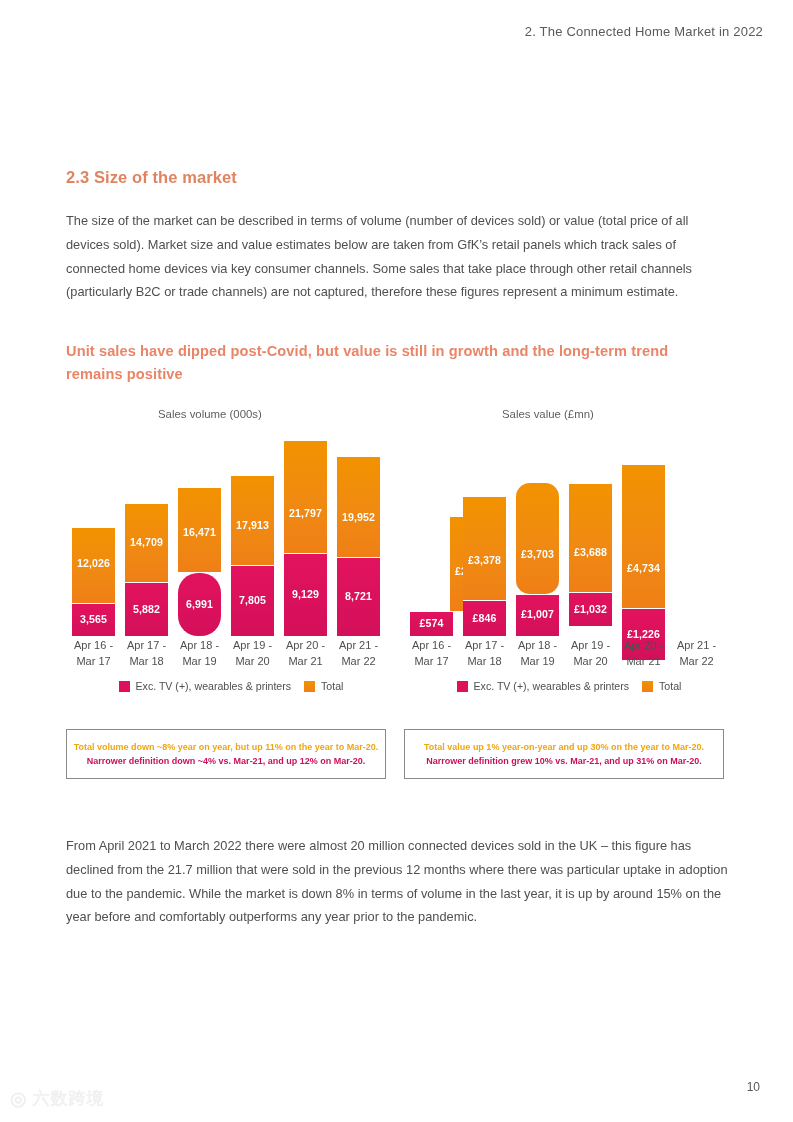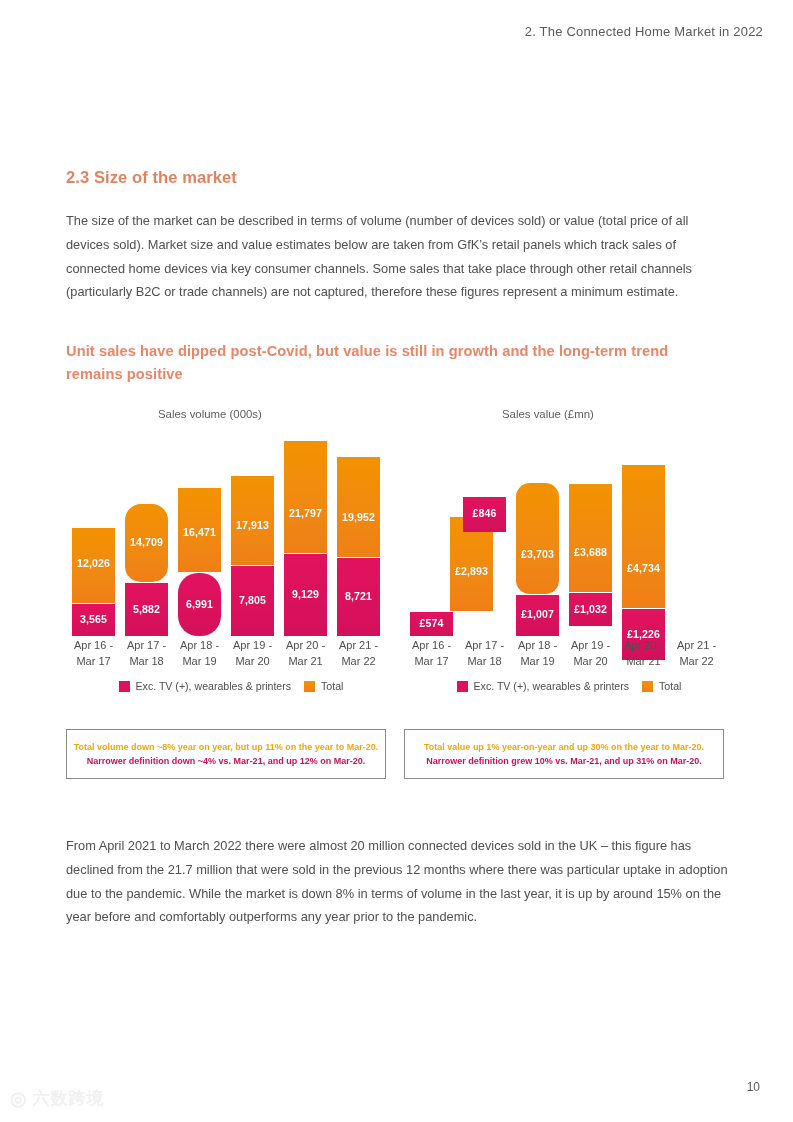--- a/index.html
+++ b/index.html
@@ -283,21 +283,21 @@
       <div class="plot" id="plot-0">
           <div class="bar-group" style="left: 6px; height: 107.711px;">
             <div class="seg seg-top" style="height: 75.7811px;">
               <span class="seg-label">12,026</span>
             </div>
             <div class="seg seg-bottom" style="height: 31.93px;">
               <span class="seg-label">3,565</span>
             </div>
           </div>
           <div class="bar-group" style="left: 59px; height: 131.741px;">
-            <div class="seg seg-top" style="height: 79.0592px; border-radius: 16px;">
+            <div class="seg seg-top" style="height: 79.0592px;">
               <span class="seg-label">14,709</span>
             </div>
             <div class="seg seg-bottom" style="height: 52.6823px;">
               <span class="seg-label">5,882</span>
             </div>
           </div>
           <div class="bar-group" style="left: 112px; height: 147.523px;">
             <div class="seg seg-top" style="height: 84.9078px;">
               <span class="seg-label">16,471</span>
             </div>
@@ -373,20 +373,23 @@
       <div class="plot" id="plot-1">
           <div class="bar-group" style="left: 6px; height: 119.192px;">
             <div class="seg seg-top" style="height: 95.5428px; margin-left: 40px;">
               <span class="seg-label">£2,893</span>
             </div>
             <div class="seg seg-bottom" style="height: 23.6488px;">
               <span class="seg-label">£574</span>
             </div>
           </div>
           <div class="bar-group" style="left: 59px; height: 139.174px;">
+            <div class="seg seg-top" style="height: 104.318px;">
+              <span class="seg-label">£3,378</span>
+            </div>
             <div class="seg seg-bottom" style="height: 34.8552px;">
               <span class="seg-label">£846</span>
             </div>
           </div>
           <div class="bar-group" style="left: 112px; height: 152.564px;">
             <div class="seg seg-top" style="height: 111.075px; border-radius: 14px;">
               <span class="seg-label">£3,703</span>
             </div>
             <div class="seg seg-bottom" style="height: 41.4884px;">
               <span class="seg-label">£1,007</span>

